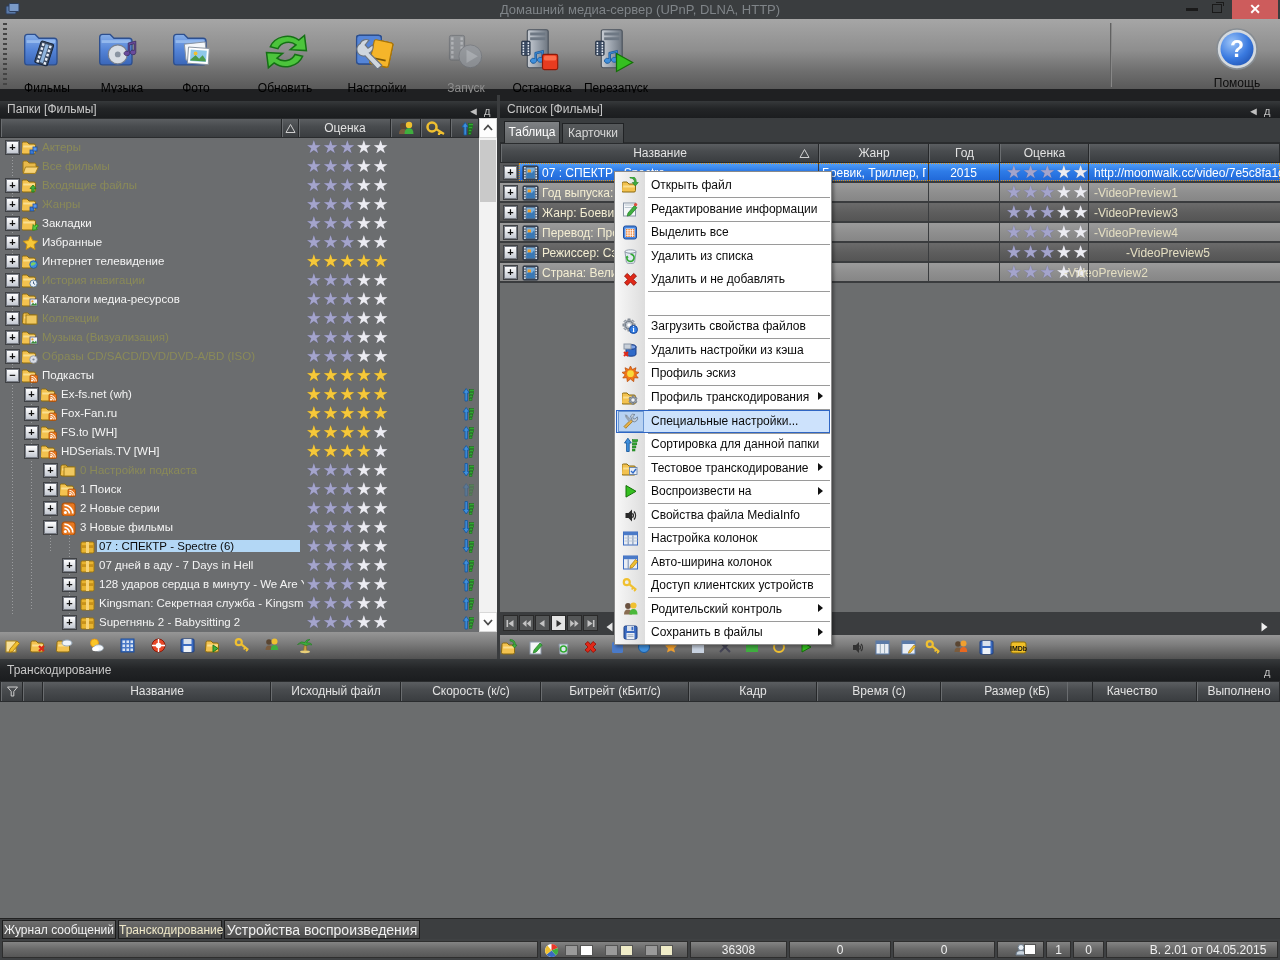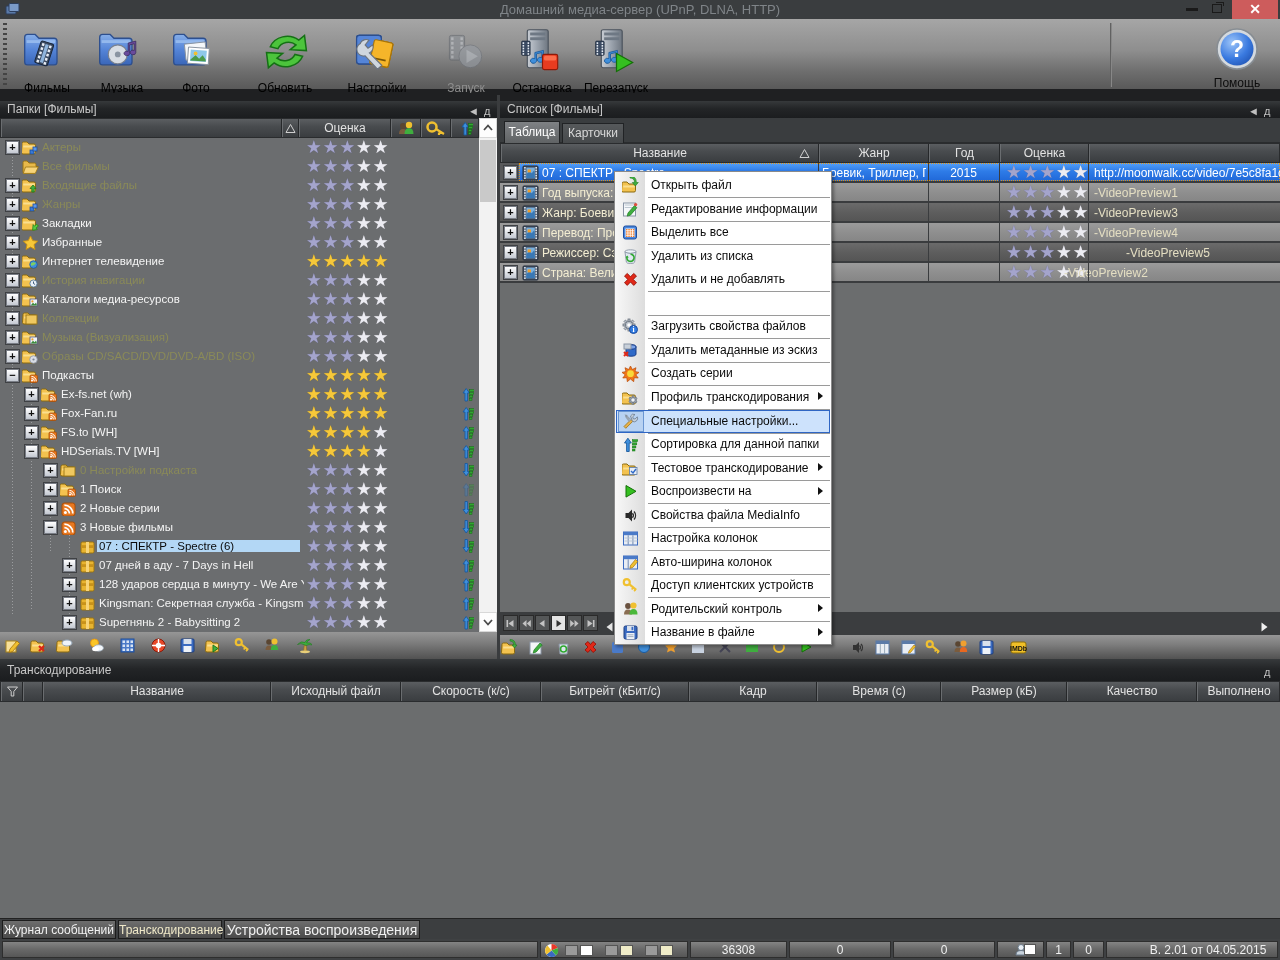--- a/index.html
+++ b/index.html
@@ -1099,21 +1099,21 @@
       </div>
 <div class="ccell" style="left:540px;width:148px;">
         <span class="t">Битрейт (кБит/с)</span>
       </div>
 <div class="ccell" style="left:688px;width:128px;">
         <span class="t">Кадр</span>
       </div>
 <div class="ccell" style="left:816px;width:124px;">
         <span class="t">Время (с)</span>
       </div>
-<div class="ccell" style="left:940px;width:126px;">
+<div class="ccell" style="left:940px;width:152px;">
         <span class="t">Размер (кБ)</span>
       </div>
 <div class="ccell" style="left:1066px;width:130px;">
         <span class="t">Качество</span>
       </div>
 <div class="ccell" style="left:1196px;width:84px;">
         <span class="t">Выполнено</span>
       </div>
 </div>
 <div class="abs" style="left:0;top:702px;width:1280px;height:216px;background:#6b6d6e;"></div>
@@ -1234,29 +1234,29 @@
 <span class="mt">Загрузить свойства файлов</span>
 </div>
 <div class="msep" style="top:166.35000000000002px;"></div>
 <div class="mi" style="top:166.85000000000002px;">
 <span class="mic"><svg width="17" height="17" viewBox="0 0 17 17" style="">
             <path d="M4 5 a5 2.2 0 0 1 10 0 l0 7 a5 2.2 0 0 1 -10 0 z" fill="#2f6ac8" stroke="#1a3e88"></path>
             <ellipse cx="9" cy="5" rx="5" ry="2.2" fill="#7aa2e8" stroke="#1a3e88"></ellipse>
             <rect x="2" y="2" width="7" height="5" fill="#c8d0da" stroke="#8a95a5"></rect>
             <path d="M2 10 l4 4 m0 -4 l-4 4" stroke="#e02818" stroke-width="2"></path>
           </svg></span>
-<span class="mt">Удалить метаданные из эскиз</span>
+<span class="mt">Удалить настройки из кэша</span>
 </div>
 <div class="msep" style="top:189.90000000000003px;"></div>
 <div class="mi" style="top:190.40000000000003px;">
 <span class="mic"><svg width="17" height="17" viewBox="0 0 17 17" style="">
             <path d="M8.5 1 l1.8 3.5 3.7 -1.8 -1 3.8 4 .9 -3.2 2.4 2.4 3.2 -4 -.3 -.5 4 -3.2 -2.7 -3.2 2.7 -.5 -4 -4 .3 2.4 -3.2 -3.2 -2.4 4 -.9 -1 -3.8 3.7 1.8 z" fill="#f07818" stroke="#b84808" stroke-width="0.7"></path>
             <circle cx="8.5" cy="8.7" r="3.4" fill="#f8d838"></circle>
           </svg></span>
-<span class="mt">Создать серии</span>
+<span class="mt">Профиль эскиз</span>
 </div>
 <div class="msep" style="top:213.45000000000005px;"></div>
 <div class="mi" style="top:213.95000000000005px;">
 <span class="mic"><svg width="17" height="17" viewBox="0 0 17 17" style="">
             <path d="M0 5.5 q0 -1.5 1.5 -1.5 l3.5 0 l2 2 l5 0 q1.5 0 1.5 1.5 l0 6 q0 1.5 -1.5 1.5 l-11 0 q-1.5 0 -1.5 -1.5 z" fill="#f3c24f" stroke="#8a6a10" stroke-width="1"></path>
             <path d="M1.2 7.5 l11.6 0 l0 2 l-11.6 0 z" fill="#fadf8f"></path>
             <g fill="#b8bfc8" stroke="#6a737e" stroke-width="0.7">
               <circle cx="11" cy="11" r="3.4"></circle>
               <rect x="10.3" y="6.8" width="1.6" height="1.8" transform="rotate(0 11 11)"></rect>
               <rect x="10.3" y="6.8" width="1.6" height="1.8" transform="rotate(60 11 11)"></rect>
@@ -1362,16 +1362,16 @@
 </div>
 <div class="msep" style="top:448.95000000000016px;"></div>
 <div class="mi" style="top:449.45000000000016px;">
 <span class="mic"><svg width="17" height="17" viewBox="0 0 17 17" style="">
             <rect x="2" y="2" width="13" height="13" rx="1.5" fill="#3a6ac0" stroke="#1d3e80"></rect>
             <rect x="5" y="2" width="7" height="5" fill="#d8e0ec"></rect>
             <rect x="9.5" y="2.8" width="1.8" height="3.4" fill="#3a6ac0"></rect>
             <rect x="4.5" y="9" width="8" height="6" fill="#eef2f8"></rect>
             <path d="M5.5 10.8 h6 M5.5 12.6 h6" stroke="#8a9ab0" stroke-width="0.8"></path>
           </svg></span>
-<span class="mt">Название в файле</span>
+<span class="mt">Сохранить в файлы</span>
 <span class="marr"></span>
 </div>
 </div>
 </div>
 </body></html>

